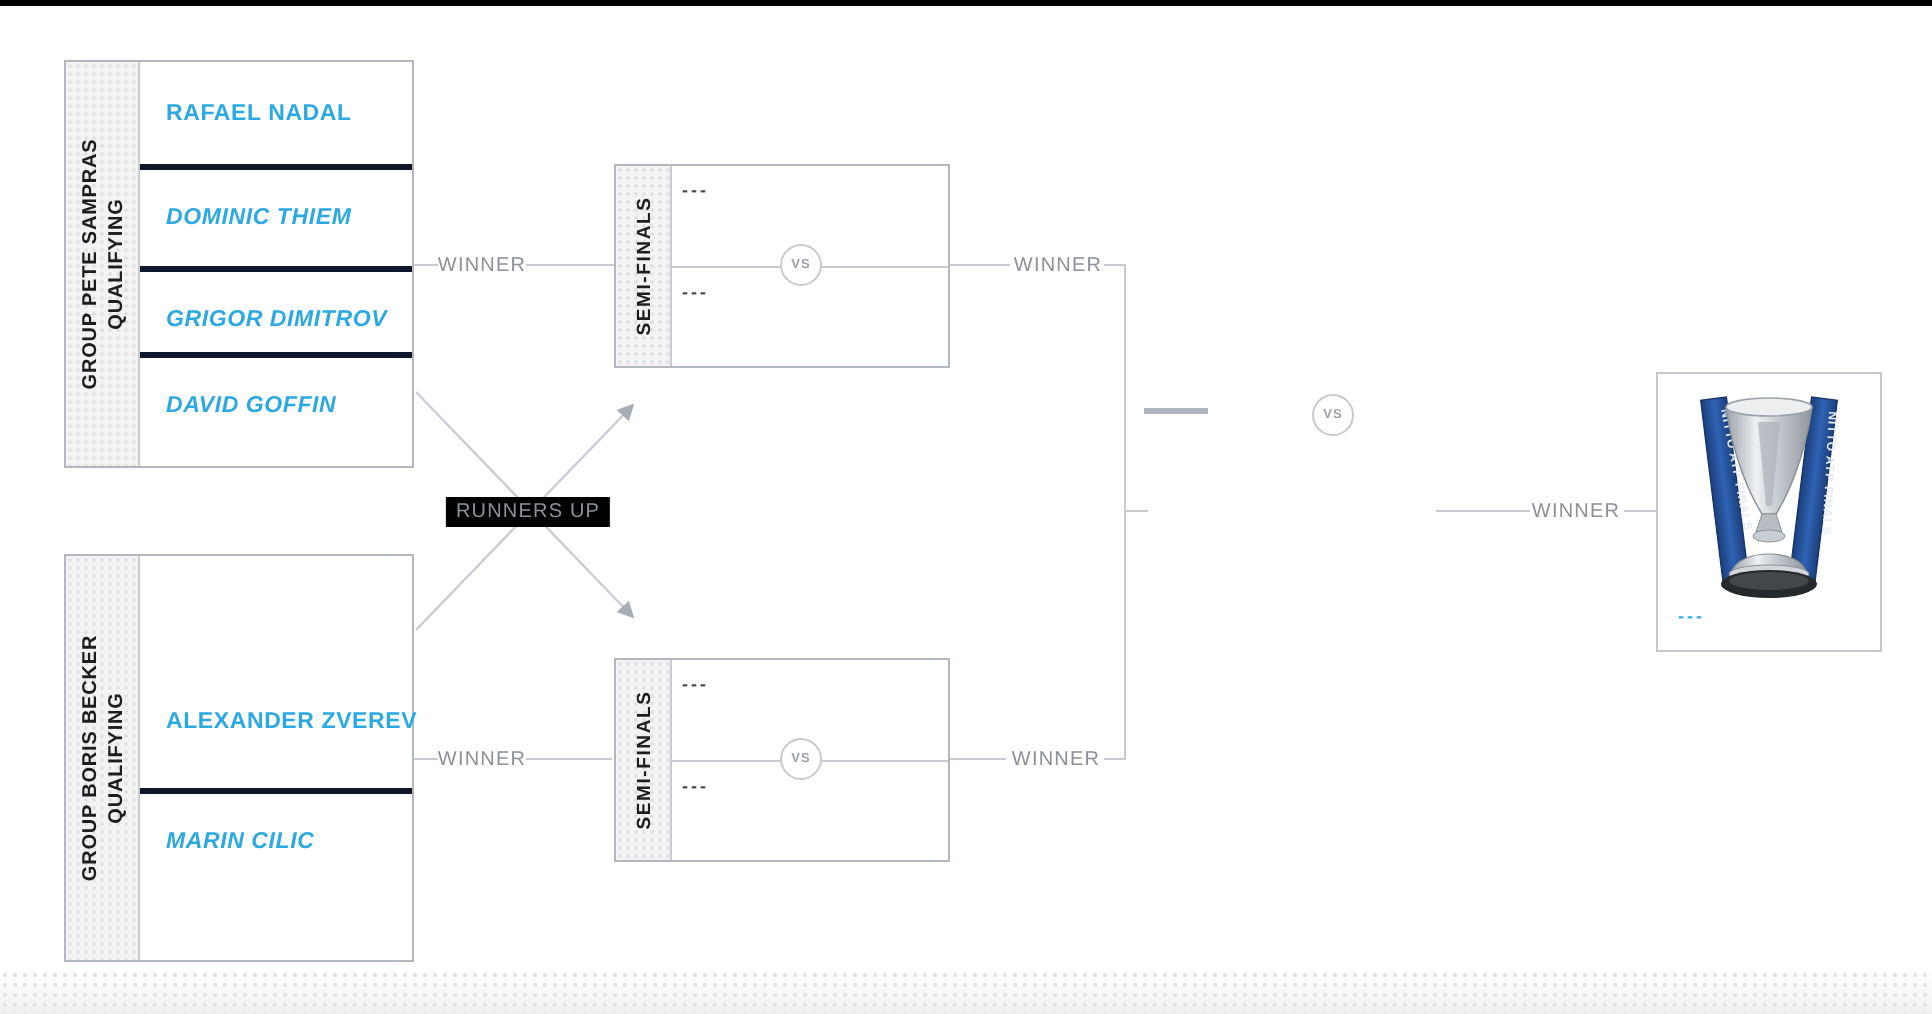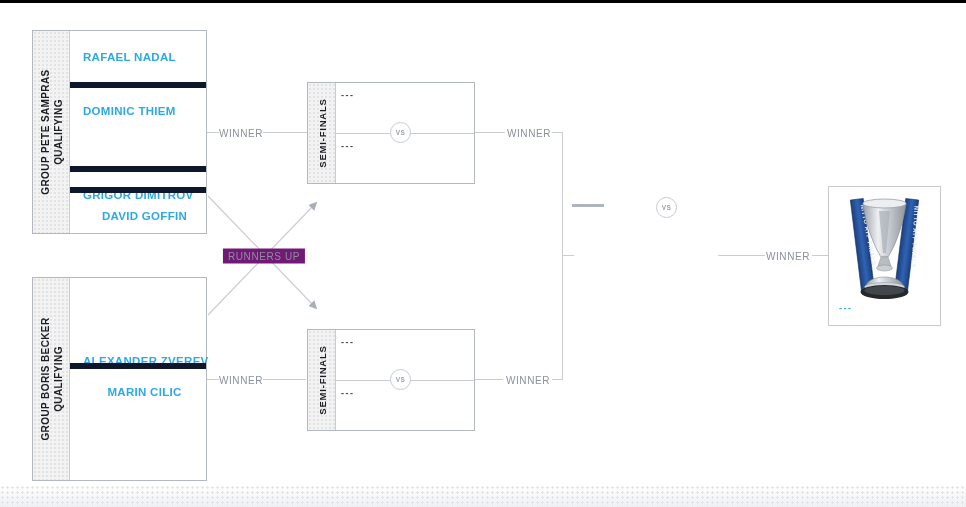--- a/index.html
+++ b/index.html
@@ -29,33 +29,33 @@
   .rotlabel{
     transform:rotate(-90deg);transform-origin:0 0;
     display:flex;flex-direction:column;align-items:center;justify-content:center;
     text-align:center;color:#1b1d20;font-weight:bold;
     font-size:10px;line-height:13px;letter-spacing:0.4px;
   }
   .player-row{
     position:absolute;left:37px;right:0;height:51px;
     display:flex;align-items:center;box-sizing:border-box;
   }
-  .player-row + .player-row{border-top:6px solid #0f172a;}
+  .player-row + .player-row{border-top:3px solid #0f172a;font-style:italic;}
   .player-name{
     padding-left:13px;color:#2da9e1;font-weight:bold;
     font-size:11.5px;letter-spacing:0.3px;white-space:nowrap;
   }
   
   .hline{height:1px;background:#c9cdd3;}
   .vline{width:1px;background:#c9cdd3;}
   .lbl{
     color:#8b909a;font-weight:normal;font-size:10px;letter-spacing:0.6px;
     white-space:nowrap;transform:translate(-50%,-50%);
   }
-  .lbl-bg{background:#701a75;padding:2px 5px;z-index:3;text-align:right;}
+  .lbl-bg{background:#000000;padding:2px 5px;z-index:3;text-align:right;}
   
   .sbox{border:1px solid #b3b7bf;background:#ffffff;box-sizing:border-box;}
   .sbox .divider{position:absolute;left:28px;right:0;top:50px;height:1px;background:#c9cdd3;}
   .slot{
     position:absolute;left:33px;color:#41464d;font-weight:bold;
     font-size:9px;letter-spacing:1.5px;
   }
   .vs-circle{
     width:21px;height:21px;border:1px solid #c6cad0;border-radius:50%;
     background:#ffffff;display:flex;align-items:center;justify-content:center;
@@ -97,39 +97,39 @@
         <div>GROUP PETE SAMPRAS</div>
         <div>QUALIFYING</div>
       </div>
     </div>
     <div class="player-row" style="top:0;">
       <span class="player-name">RAFAEL NADAL</span>
     </div>
     <div class="player-row" style="top:51px;">
       <span class="player-name">DOMINIC THIEM</span>
     </div>
-    <div class="player-row" style="top:102px;margin-top:33px;">
+    <div class="player-row" style="top:102px;">
       <span class="player-name">GRIGOR DIMITROV</span>
     </div>
-    <div class="player-row" style="top:156px;justify-content:center;">
+    <div class="player-row" style="top:145px;">
       <span class="player-name">DAVID GOFFIN</span>
     </div>
   </div>
 
   <div class="abs gtable" style="left:32px;top:277px;width:175px;height:204px;">
     <div class="abs dotcell" style="left:0;top:0;width:37px;height:202px;">
       <div class="abs rotlabel" style="left:0;top:202px;width:202px;height:37px;">
         <div>GROUP BORIS BECKER</div>
         <div>QUALIFYING</div>
       </div>
     </div>
     <div class="player-row" style="top:57px;">
       <span class="player-name">ALEXANDER ZVEREV</span>
     </div>
-    <div class="player-row" style="top:85px;justify-content:center;">
+    <div class="player-row" style="top:116px;">
       <span class="player-name">MARIN CILIC</span>
     </div>
   </div>
 
   <div class="abs hline" style="left:207px;top:132px;width:12px;"></div>
   <span class="abs lbl" style="left:241px;top:133px;">WINNER</span>
   <div class="abs hline" style="left:263px;top:132px;width:44px;"></div>
 
   <div class="abs hline" style="left:207px;top:379px;width:12px;"></div>
   <span class="abs lbl" style="left:241px;top:380px;">WINNER</span>

